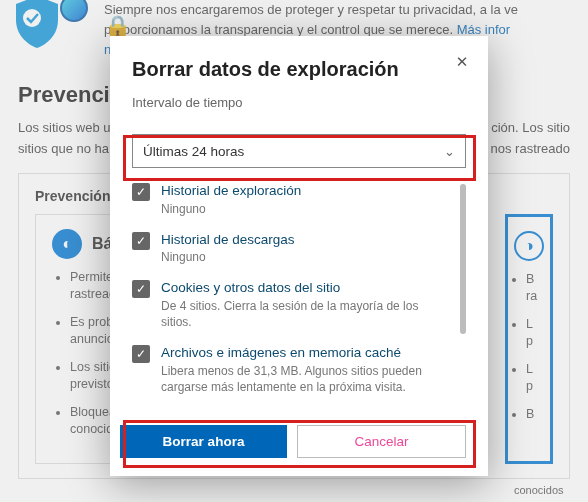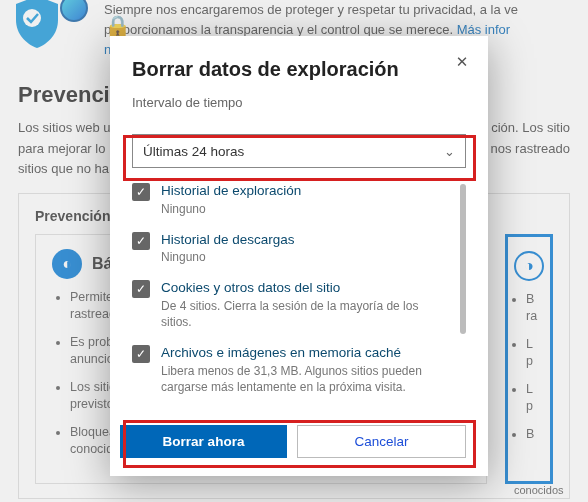--- a/index.html
+++ b/index.html
@@ -58,21 +58,21 @@
   .list { margin-top:14px; height:218px; overflow:hidden; position:relative; padding-right:14px;}
   .item { display:flex; gap:11px; margin-bottom:14px; }
   .cb { width:18px; height:18px; border-radius:2px; background:#666; flex:0 0 18px; display:flex; align-items:center; justify-content:center; color:#fff; font-size:12px; margin-top:1px;}
   .it-t { font-size:13.5px; color:#0c4a6e; font-weight:400; line-height:1.3;}
   .it-s { font-size:12px; color:#777; line-height:1.35; margin-top:1px;}
   .sb { position:absolute; right:0; top:2px; width:6px; height:150px; background:#bcbcbc; border-radius:3px;}
 
   .btns { display:flex; gap:10px; position:absolute; left:10px; right:22px; bottom:18px;}
   .btn { flex:1; height:33px; display:flex; align-items:center; justify-content:center; font-size:13.5px; cursor:pointer;}
   .btn.pri { background:#0067b8; color:#fff; font-weight:600;}
-  .btn.sec { background:#fff; border:1px solid #bbb; color:#1d4ed8;}
+  .btn.sec { background:#fff; border:1px solid #bbb; color:#ec4899;}
 </style>
 </head>
 <body>
 
 <div class="bg">
   <div class="hero">
     <div class="hero-ic">
       <svg class="shield-svg" width="50" height="56" viewBox="0 0 50 56">
           <path d="M25 2 L46 10 V26 C46 40 36 50 25 54 C14 50 4 40 4 26 V10 Z" fill="#1296db"></path>
           <circle cx="20" cy="24" r="9" fill="#fff"></circle>
@@ -83,21 +83,21 @@
     </div>
     <div>
       <p><span>Siempre nos encargaremos de proteger y respetar tu privacidad, a la ve</span></p>
       <p><span>proporcionamos la transparencia y el control que se merece. </span><a href="#">Más infor</a></p>
       <p><a href="#">nuestros esfuerzos de privacidad</a></p>
     </div>
   </div>
 
   <div class="h2">Prevención</div>
   <p><span>Los sitios web u</span><span style="float:right">ción. Los sitio</span></p>
-  <p><span>para mejorar lo</span><span style="float:right">nos rastreado</span></p>
+  <p><span style="float:right">nos rastreado</span></p>
   <p><span>sitios que no ha</span></p>
 
   <div class="panel">
     <div class="panel-title">Prevención d</div>
     <div class="cards">
       <div class="card">
         <div class="ch">
             <div class="ci b">◐</div>
             <span>Bá</span>
           </div>

